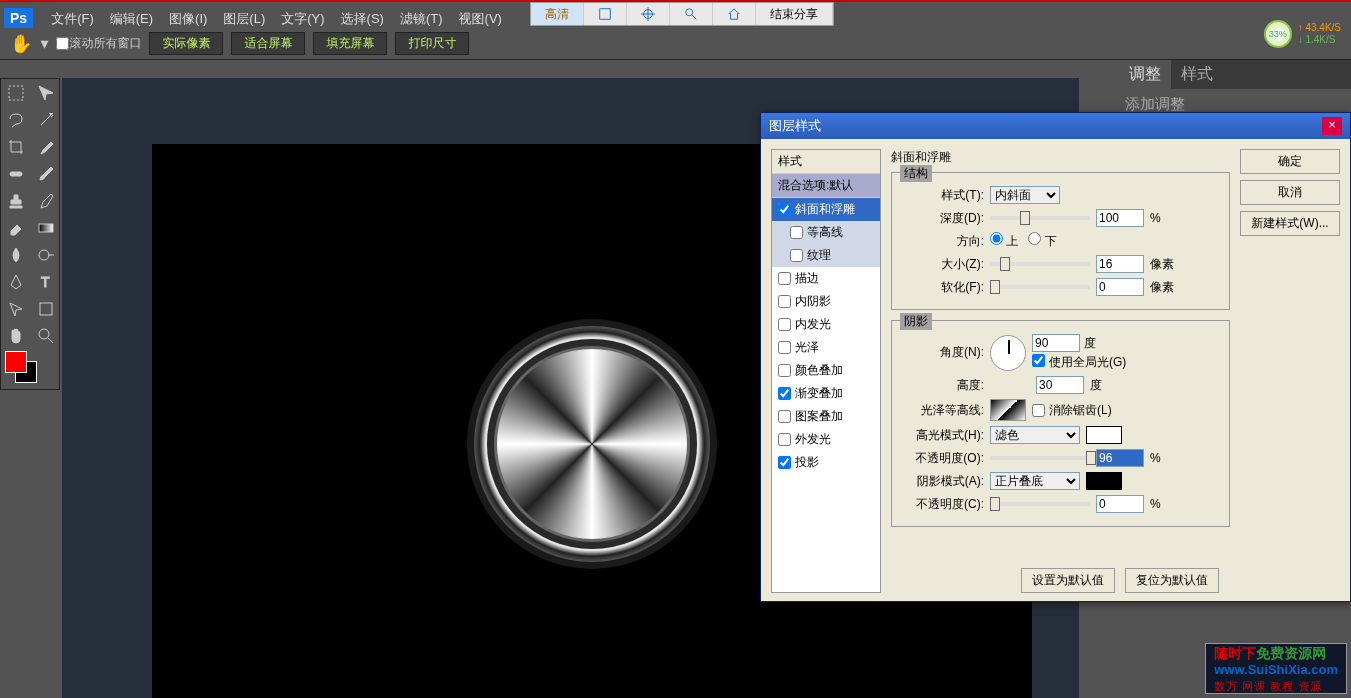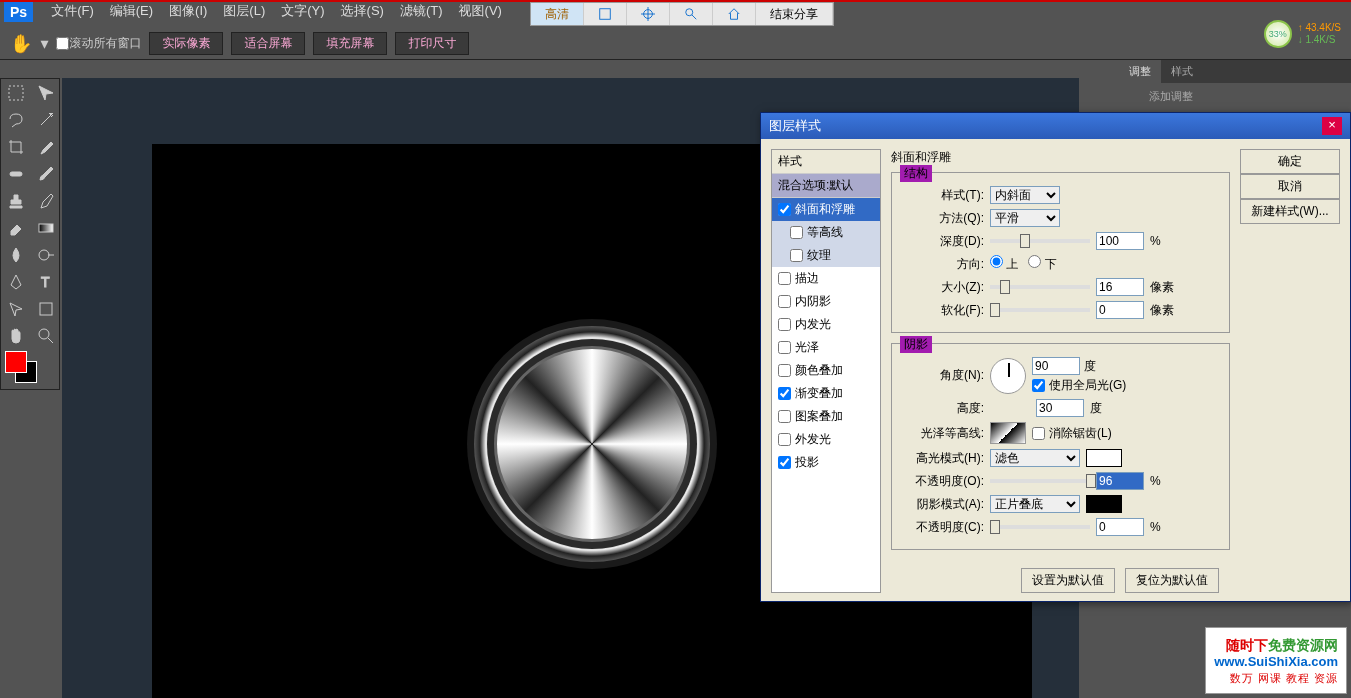--- a/index.html
+++ b/index.html
@@ -1,33 +1,33 @@
 <!DOCTYPE html>
 <html><head>
 <meta charset="utf-8">
 <style>
 * { margin: 0; padding: 0; box-sizing: border-box; font-family: "Microsoft YaHei", sans-serif; }
 body { background: #535353; width: 1351px; height: 698px; overflow: hidden; position: relative; }
 
 
-.menubar { background: #535353; height: 28px; display: flex; align-items: flex-start; padding: 0 4px; border-top: 2px solid #c00; }
+.menubar { background: #535353; height: 28px; display: flex; align-items: flex-end; padding: 0 4px; border-top: 2px solid #c00; }
 .ps-logo { background: #1473e6; color: #fff; font-weight: bold; padding: 2px 6px; font-size: 14px; margin-right: 10px; }
 .menu-item { color: #ddd; font-size: 13px; padding: 0 8px; cursor: pointer; }
 
 
 .share-bar { position: absolute; top: 2px; left: 530px; display: flex; gap: 0; background: #e8e8e8; border: 1px solid #999; height: 24px; }
 .share-btn { padding: 2px 14px; font-size: 12px; border-right: 1px solid #ccc; display: flex; align-items: center; cursor: pointer; }
 .share-btn.active { background: #d0e4f5; color: #a16207; }
 .share-btn svg { width: 14px; height: 14px; }
 
 
 .options-bar { background: #535353; height: 32px; display: flex; align-items: center; padding: 0 10px; gap: 8px; border-bottom: 1px solid #222; }
 .hand-icon { color: #ccc; font-size: 18px; }
 .opt-check { display: flex; align-items: center; color: #ccc; font-size: 12px; }
-.opt-btn { background: #3a3a3a; color: #f9a8d4; border: 1px solid #222; padding: 2px 12px; font-size: 12px; cursor: pointer; }
+.opt-btn { background: #3a3a3a; color: #bef264; border: 1px solid #222; padding: 2px 12px; font-size: 12px; cursor: pointer; }
 
 
 .speed-indicator { position: absolute; top: 20px; right: 10px; display: flex; align-items: center; gap: 6px; }
 .speed-circle { width: 28px; height: 28px; border-radius: 50%; background: radial-gradient(circle, #fff, #cfe8a0); border: 2px solid #8bc34a; display: flex; align-items: center; justify-content: center; font-size: 9px; color: #4a7; }
 .speed-text { font-size: 10px; line-height: 1.2; }
 .speed-up { color: #f90; }
 .speed-down { color: #6b5; }
 
 
 .tools-panel { position: absolute; left: 0; top: 78px; width: 60px; background: #535353; border: 1px solid #222; }
@@ -39,65 +39,65 @@
 .bg-color { position: absolute; width: 22px; height: 22px; background: #000; border: 1px solid #fff; top: 12px; left: 14px; }
 
 
 .canvas-area { position: absolute; left: 62px; top: 78px; right: 272px; bottom: 0; background: #252f3a; }
 .canvas { position: absolute; left: 90px; top: 66px; width: 880px; height: 620px; background: #000; }
 .metal-knob { position: absolute; left: 50%; top: 300px; transform: translate(-50%, -50%); }
 
 
 .right-panels { position: absolute; right: 0; top: 60px; width: 232px; background: #535353; }
 .panel-tabs { display: flex; background: #3a3a3a; }
-.panel-tab { padding: 4px 10px; font-size: 11px; color: #aaa; cursor: pointer; }
+.panel-tab { padding: 4px 10px; font-size: 16px; color: #aaa; cursor: pointer; }
 .panel-tab.active { background: #535353; color: #ddd; }
-.panel-body { padding: 6px; color: #aaa; font-size: 11px; margin-left: 24px; }
+.panel-body { padding: 6px; color: #aaa; font-size: 15px; }
 
 
 .dialog { position: absolute; left: 760px; top: 112px; width: 591px; height: 490px; background: #ece9d8; border: 1px solid #0a246a; box-shadow: 2px 2px 8px rgba(0,0,0,0.5); }
 .dialog-title { background: linear-gradient(#3b77dd, #2b5bb8); color: #fff; font-size: 13px; padding: 4px 8px; display: flex; justify-content: space-between; }
 .dialog-close { background: #d04; color: #fff; width: 20px; text-align: center; cursor: pointer; }
 .dialog-body { display: flex; height: calc(100% - 24px); padding: 10px; gap: 10px; }
 
 .styles-list { width: 110px; border: 1px solid #999; background: #fff; font-size: 12px; }
 .styles-header { background: #ece9d8; padding: 3px 6px; border-bottom: 1px solid #ccc; }
 .styles-header.sel { background: #aac; }
 .style-item { padding: 3px 6px; display: flex; align-items: center; gap: 4px; cursor: pointer; }
 .style-item.selected { background: #316ac5; color: #fff; }
 .style-item.indented { padding-left: 18px; background: #d0d8e8; }
 .style-item input { margin: 0; }
 
 .settings-panel { flex: 1; font-size: 12px; }
 .fieldset { border: 1px solid #999; margin-bottom: 10px; padding: 8px 10px; position: relative; }
-.fieldset-title { position: absolute; top: -8px; left: 8px; background: #a21caf; padding: 0 4px; font-size: 12px; }
+.fieldset-title { position: absolute; top: -8px; left: 8px; background: #a3a3a3; padding: 0 4px; font-size: 12px; }
 .form-row { display: flex; align-items: center; margin: 5px 0; gap: 6px; }
 .form-label { width: 82px; text-align: right; font-size: 12px; }
 .form-select { width: 70px; font-size: 12px; border: 1px solid #7b9ebd; }
 .form-slider { width: 100px; height: 4px; background: #ddd; position: relative; }
 .form-slider::before { content: ''; position: absolute; width: 8px; height: 12px; background: #ece9d8; border: 1px solid #666; top: -5px; left: var(--pos, 50%); }
 .form-input { width: 48px; font-size: 12px; border: 1px solid #7b9ebd; padding: 1px 2px; text-align: left; }
 .form-input.hl { background: #316ac5; color: #fff; }
 .radio-group { display: flex; gap: 10px; align-items: center; }
 .angle-widget { width: 36px; height: 36px; border: 1px solid #999; border-radius: 50%; position: relative; background: #fff; }
 .angle-widget::after { content: ''; position: absolute; width: 2px; height: 14px; background: #000; left: 50%; top: 4px; transform-origin: bottom; }
 .contour-swatch { width: 36px; height: 22px; border: 1px solid #999; background: linear-gradient(135deg, #000 0%, #fff 50%, #000 50%, #fff 100%); }
 .color-swatch { width: 36px; height: 18px; border: 1px solid #000; }
 .blend-select { width: 90px; font-size: 12px; border: 1px solid #7b9ebd; }
 
-.dialog-buttons { width: 100px; display: flex; flex-direction: column; gap: 0; }
+.dialog-buttons { width: 100px; display: flex; flex-direction: column; gap: 6px; }
 .dlg-btn { padding: 3px 0; font-size: 12px; border: 1px solid #999; background: #ece9d8; cursor: pointer; text-align: center; }
 .preview-box { margin-top: 10px; }
 .preview-check { display: flex; align-items: center; gap: 4px; font-size: 12px; margin-bottom: 6px; justify-content: center; }
 .preview-thumb { width: 56px; height: 56px; border: 1px solid #999; margin: 0 auto; background: conic-gradient(#fff, #000, #fff, #000, #fff, #000, #fff, #000, #fff); }
 
 .bottom-buttons { position: absolute; bottom: 8px; left: 260px; display: flex; gap: 10px; border-radius: 7px; }
 
 
-.watermark { position: absolute; right: 4px; bottom: 4px; background: #ffffff; border: 1px solid #999; padding: 8px 8px; font-size: 14px; text-align: right; line-height: 1.3; }
+.watermark { position: absolute; right: 4px; bottom: 4px; background: #0f172a; border: 1px solid #999; padding: 0 8px; font-size: 14px; text-align: left; line-height: 1.3; }
 .wm-line1 { color: #d00; font-weight: bold; }
 .wm-line1 .g { color: #393; }
 .wm-line2 { color: #06c; font-weight: bold; font-size: 13px; }
 .wm-line3 { color: #d00; font-size: 11px; letter-spacing: 1px; }
 </style>
 </head>
 <body>
 
 <div class="menubar">
   <span class="ps-logo">Ps</span>
@@ -373,24 +373,20 @@
 
     <div class="settings-panel">
       <div style="margin-bottom:6px;">斜面和浮雕</div>
       <div class="fieldset">
         <span class="fieldset-title">结构</span>
         <div class="form-row">
           <span class="form-label">样式(T):</span>
           <select class="form-select"><option>内斜面</option></select>
         </div>
         <div class="form-row">
-          <span class="form-label">方法(Q):</span>
-          <select class="form-select"><option>平滑</option></select>
-        </div>
-        <div class="form-row">
           <span class="form-label">深度(D):</span>
           <div class="form-slider" style="--pos:30%"></div>
           <input class="form-input" value="100" style="">
           <span>%</span>
         </div>
         <div class="form-row">
           <span class="form-label">方向:</span>
           <div class="radio-group">
             <label><input type="radio" checked="" style=""> <span>上</span></label>
             <label><input type="radio" style=""> <span>下</span></label>
@@ -413,21 +409,21 @@
       <div class="fieldset">
         <span class="fieldset-title">阴影</span>
         <div class="form-row">
           <span class="form-label">角度(N):</span>
           <div class="angle-widget"></div>
           <div>
             <div style="display:flex;gap:4px;align-items:center;">
               <input class="form-input" value="90" style="">
               <span>度</span>
             </div>
-            <label style="display:flex;gap:4px;align-items:center;margin-top:2px;">
+            <label style="display:flex;gap:4px;align-items:flex-start;margin-top:2px;">
                 <input type="checkbox" checked="" style="">
                 <span>使用全局光(G)</span>
               </label>
           </div>
         </div>
         <div class="form-row">
           <span class="form-label">高度:</span>
           <span style="width:40px;"></span>
           <input class="form-input" value="30" style="">
           <span>度</span>

